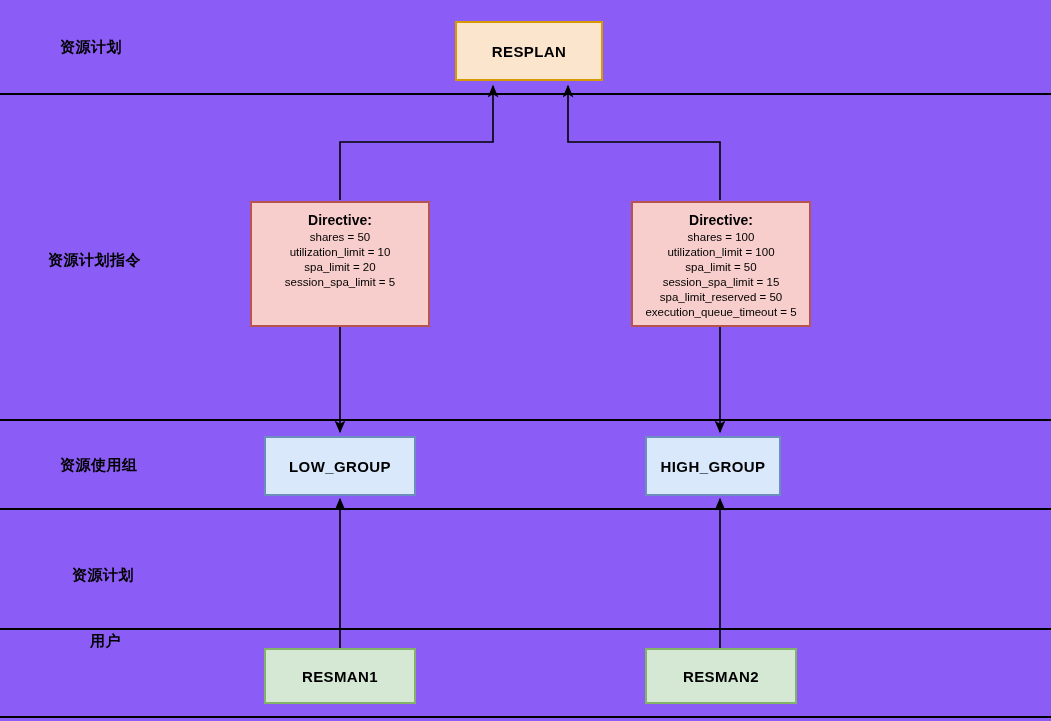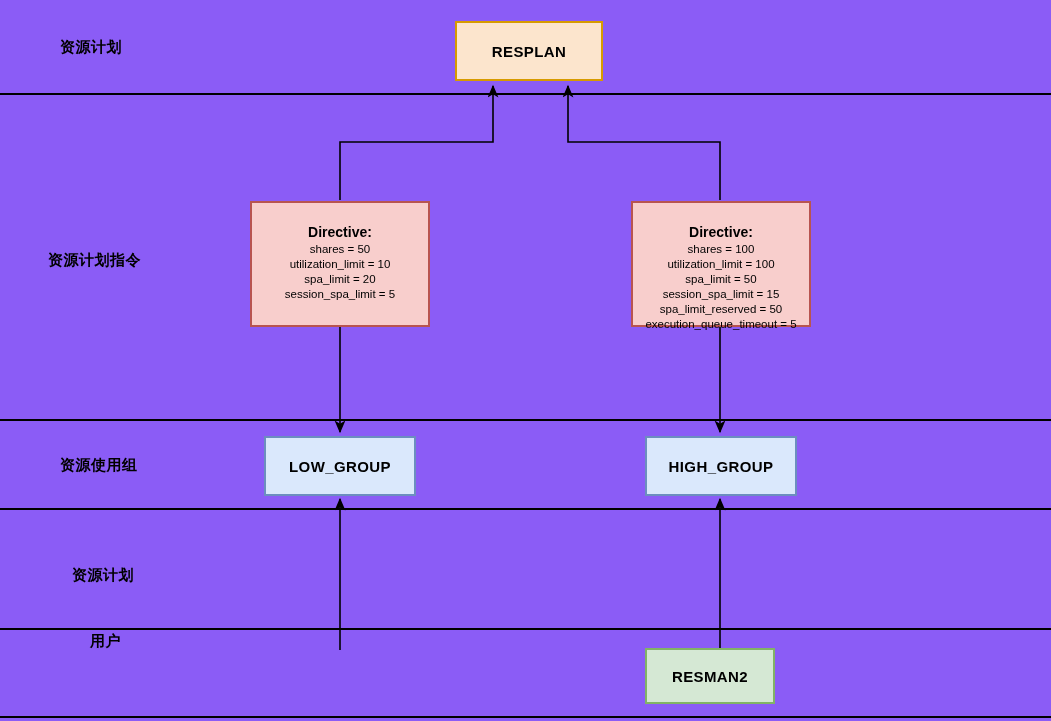--- a/index.html
+++ b/index.html
@@ -60,21 +60,21 @@
     border: 2px solid #6c8ebf;
   }
   .node.user {
     background: #d5e8d4;
     border: 2px solid #82b366;
   }
   .node.directive {
     background: #f8cecc;
     border: 2px solid #b85450;
     justify-content: flex-start;
-    padding-top: 21px;
+    padding-top: 9px;
   }
   .directive-heading {
     font-size: 14px;
     font-weight: bold;
     margin-bottom: 2px;
   }
   .directive-line {
     font-size: 11.5px;
     line-height: 15px;
     font-weight: normal;
@@ -145,22 +145,25 @@
     <span class="directive-line">spa_limit = 50</span>
     <span class="directive-line">session_spa_limit = 15</span>
     <span class="directive-line">spa_limit_reserved = 50</span>
     <span class="directive-line">execution_queue_timeout = 5</span>
   </div>
 
   <div class="node group" style="left:264px; top:436px; width:152px; height:60px;">
     <span class="node-title">LOW_GROUP</span>
   </div>
 
-  <div class="node group" style="left:645px; top:436px; width:152px; height:60px;">
+  <div class="node group" style="left:645px; top:436px; width:136px; height:60px;">
     <span class="node-title">HIGH_GROUP</span>
   </div>
 
+  <div class="node user" style="left:264px; top:648px; width:152px; height:56px;">
+    <span class="node-title">RESMAN1</span>
+  </div>
 
-  <div class="node user" style="left:645px; top:648px; width:130px; height:56px;justify-content:center;">
+  <div class="node user" style="left:645px; top:648px; width:152px; height:56px;justify-content:center;">
     <span class="node-title">RESMAN2</span>
   </div>
 
 </div>
 
 </body></html>

